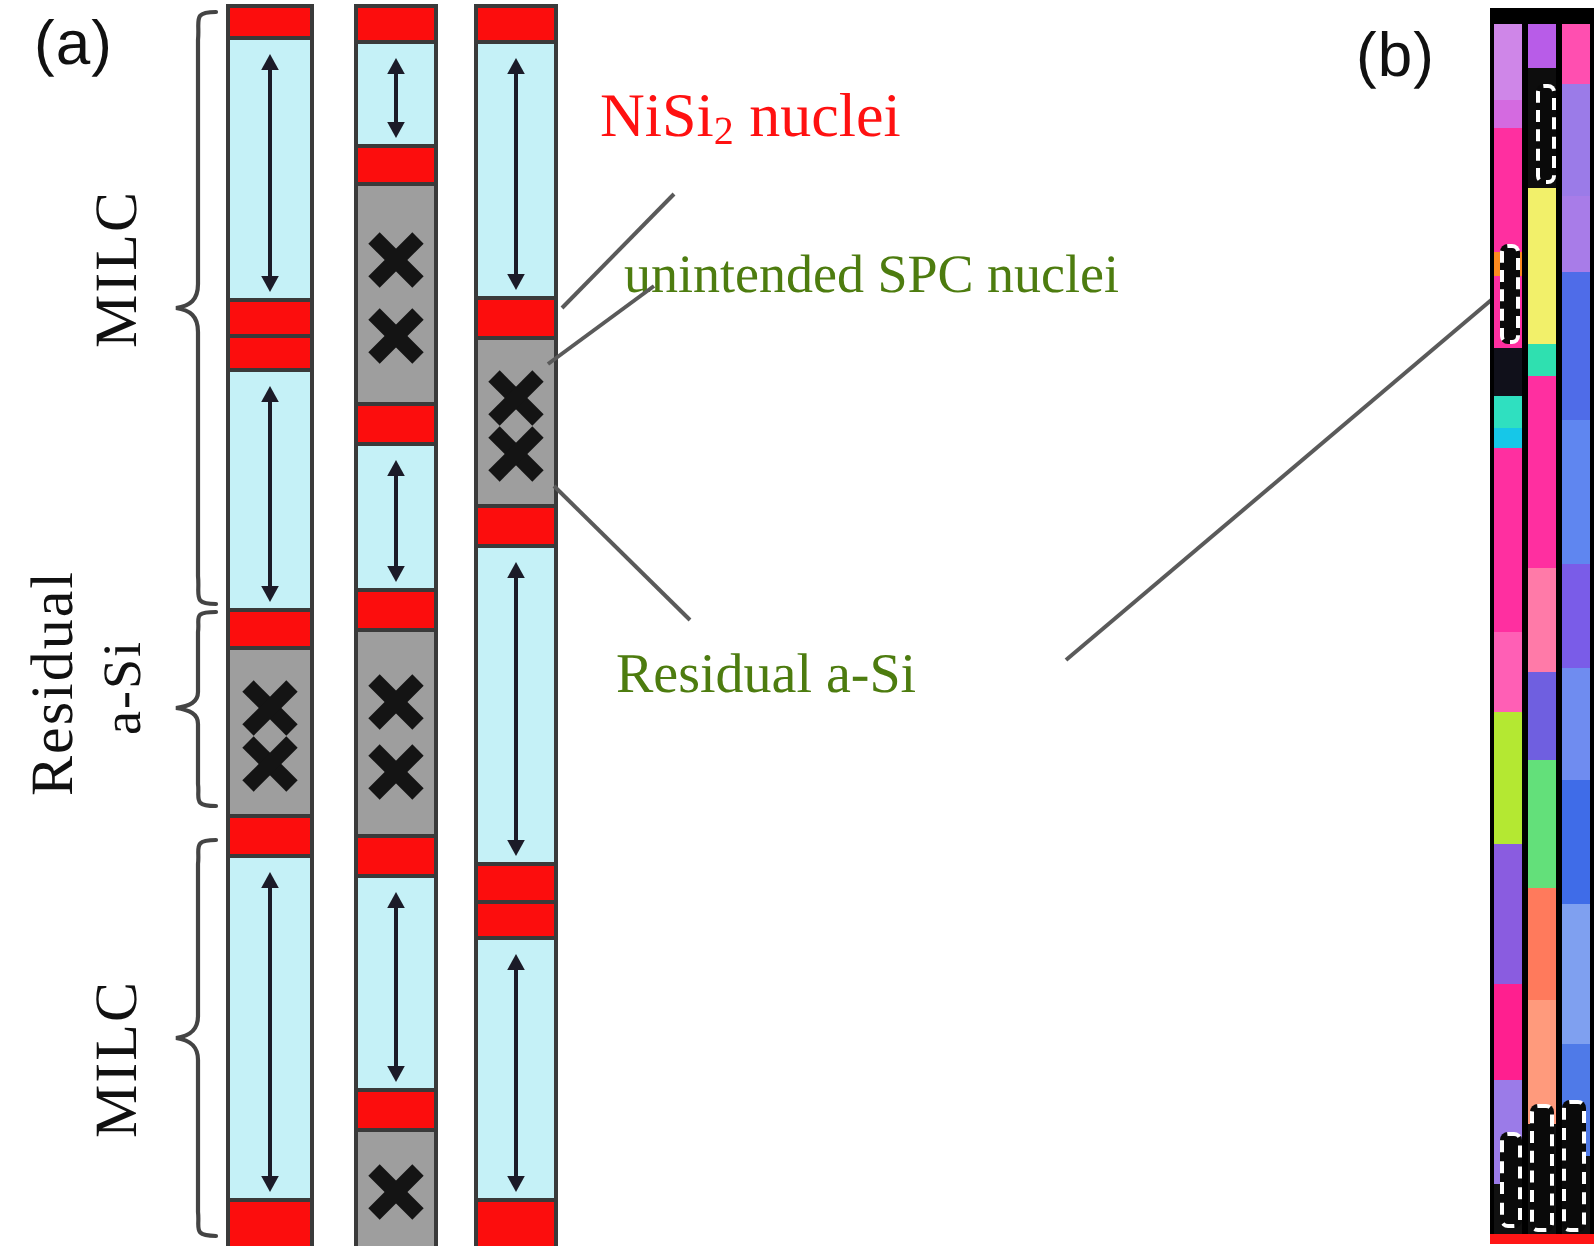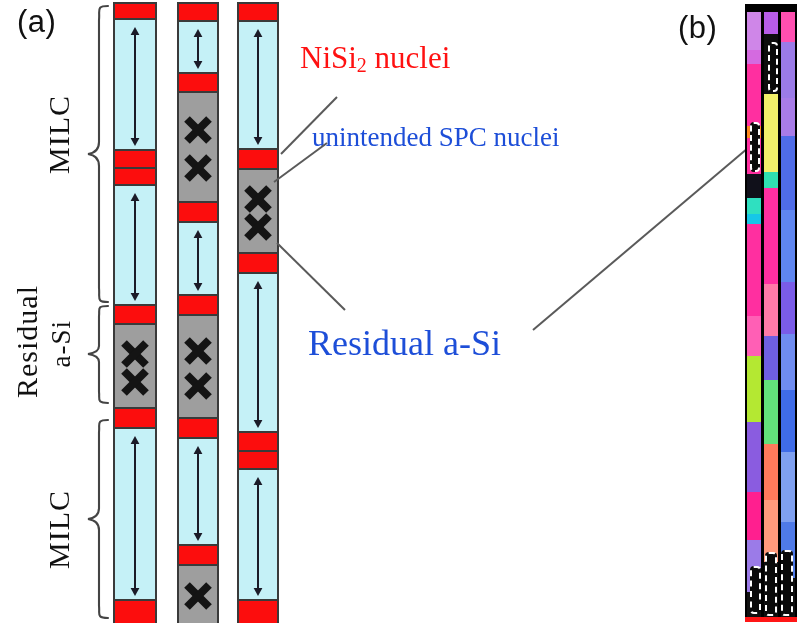--- a/index.html
+++ b/index.html
@@ -30,26 +30,26 @@
 
   
   .xmark{position:absolute;left:50%;transform:translateX(-50%);}
   .xmark svg{display:block;}
 
   
   .brace{position:absolute;}
   .brace svg{display:block;}
 
   
-  .anno{font-family:"Liberation Serif",serif;color:#1d4ed8;}
+  .anno{font-family:"Liberation Serif",serif;color:#4d7c0f;}
   .anno.red{color:#ff1111;}
   .t-nisi{font-size:31px;white-space:nowrap;}
   .t-nisi sub{font-size:20px;vertical-align:-4px;}
   .t-spc{font-size:27px;white-space:nowrap;line-height:1.18;}
-  .t-res{font-size:36px;white-space:nowrap;}
+  .t-res{font-size:28px;white-space:nowrap;}
 
   
   .leader{position:absolute;overflow:visible;}
   .leader svg{display:block;overflow:visible;}
 
   
   #ebsd{position:absolute;background:#000;overflow:hidden;border:0;}
   .stripe{position:absolute;top:0;bottom:0;overflow:hidden;}
   .grain{position:absolute;left:0;right:0;}
   .dashbox{position:absolute;background:#0a0a0a;

